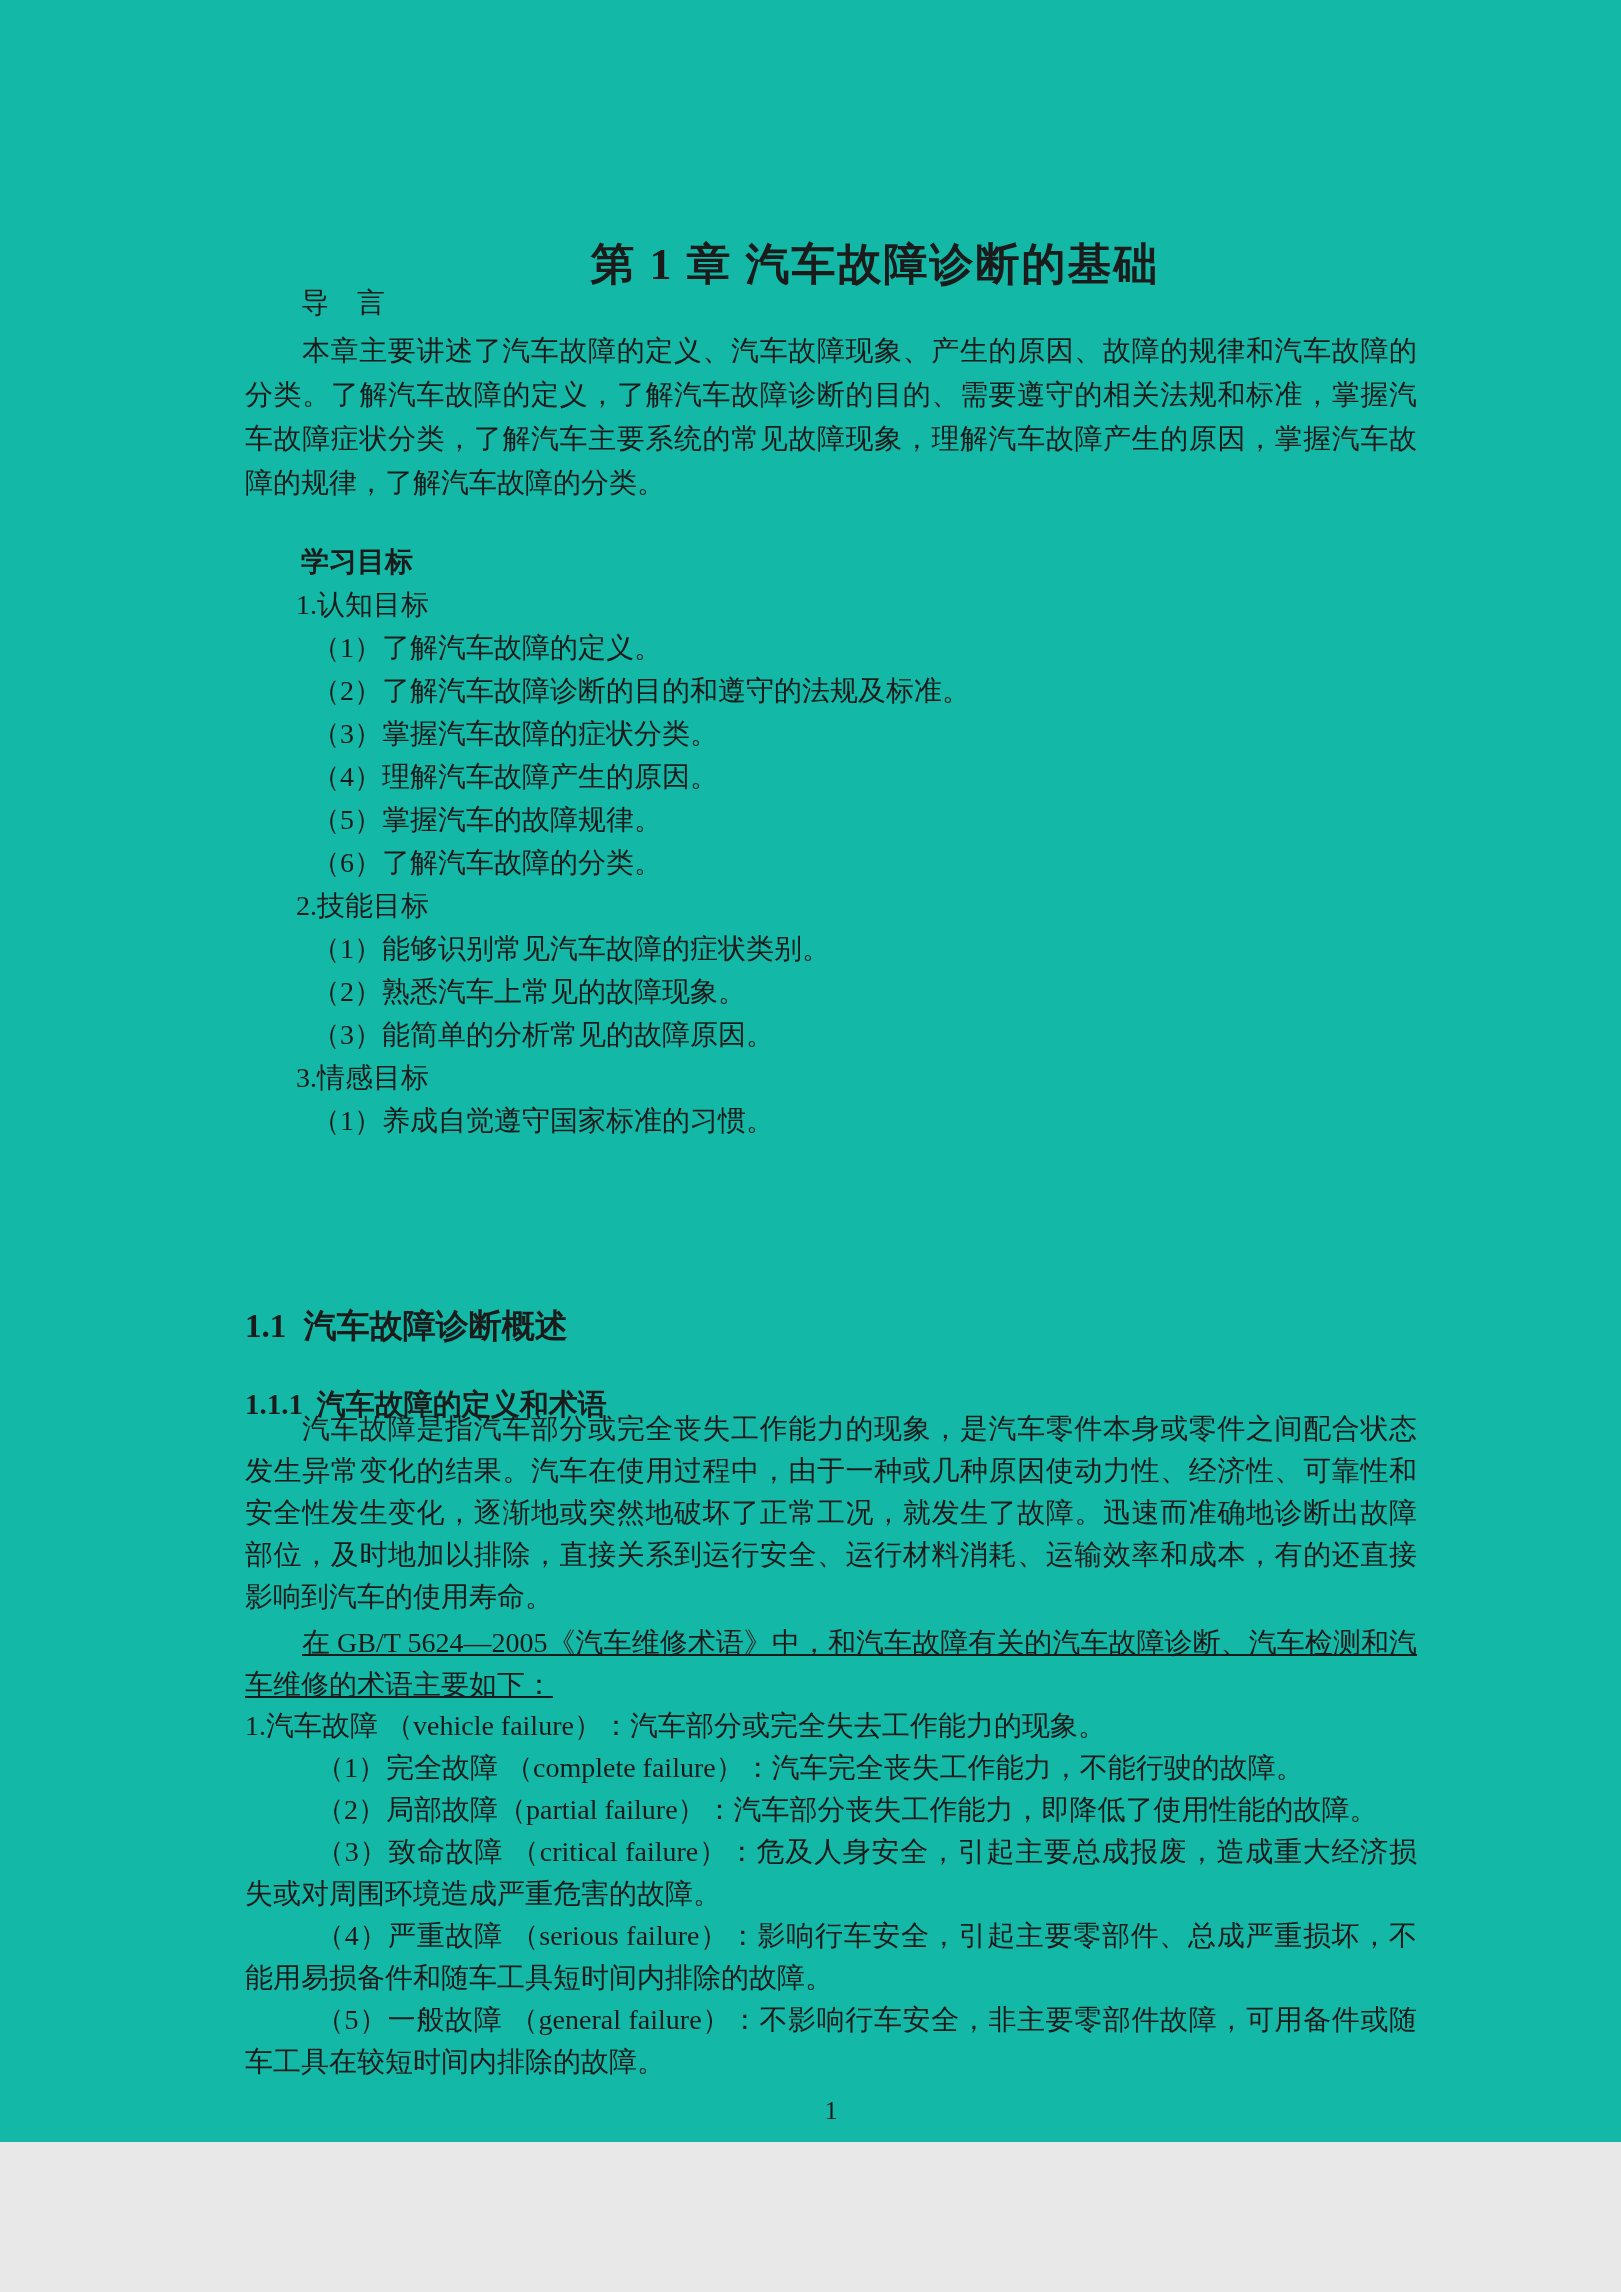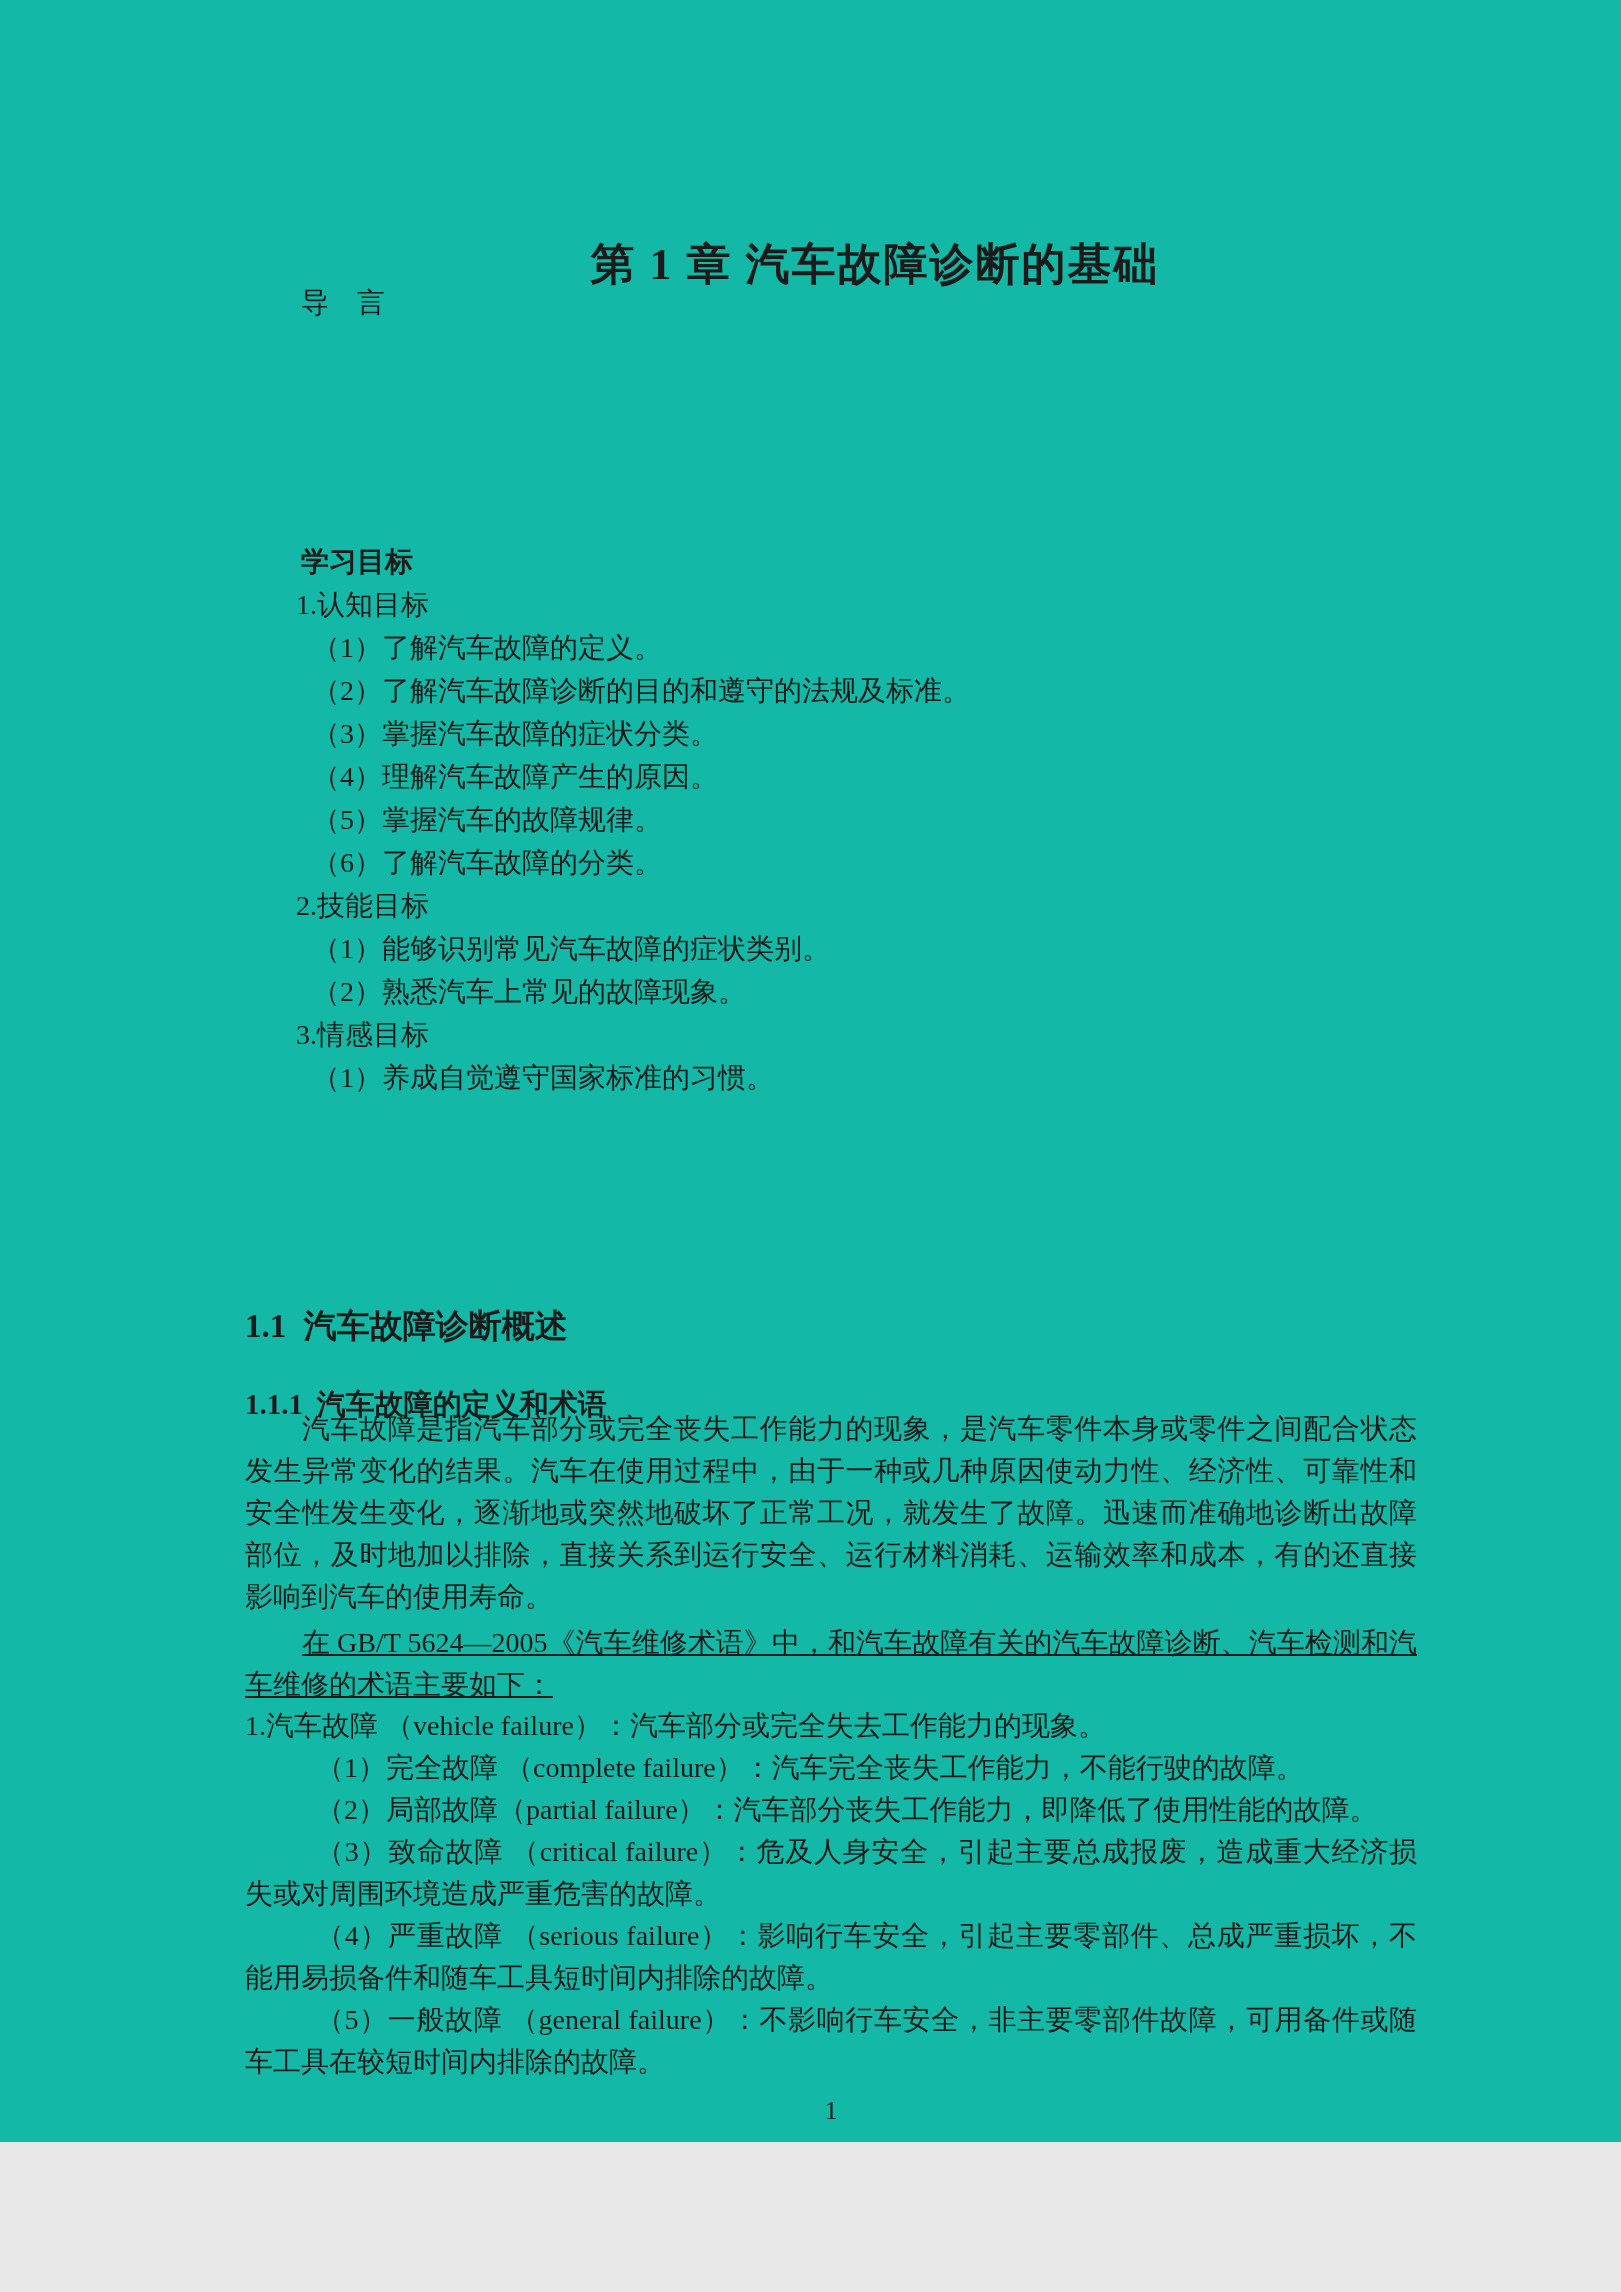--- a/index.html
+++ b/index.html
@@ -126,35 +126,37 @@
 </style>
 </head>
 <body>
 
 <div class="page">
   <div class="content">
 
     <h1 class="chapter-title">第 1 章 汽车故障诊断的基础</h1>
 
     <p class="fw-heading">导　言</p>
+    <p class="fw-body">本章主要讲述了汽车故障的定义、汽车故障现象、产生的原因、故障的规律和汽车故障的分类。了解汽车故障的定义，了解汽车故障诊断的目的、需要遵守的相关法规和标准，掌握汽车故障症状分类，了解汽车主要系统的常见故障现象，理解汽车故障产生的原因，掌握汽车故障的规律，了解汽车故障的分类。</p>
 
     <div class="objectives">
       <p class="obj-heading">学习目标</p>
 
       <p class="obj-group">1.认知目标</p>
       <p class="obj-item">（1）了解汽车故障的定义。</p>
       <p class="obj-item">（2）了解汽车故障诊断的目的和遵守的法规及标准。</p>
       <p class="obj-item">（3）掌握汽车故障的症状分类。</p>
       <p class="obj-item">（4）理解汽车故障产生的原因。</p>
       <p class="obj-item">（5）掌握汽车的故障规律。</p>
       <p class="obj-item">（6）了解汽车故障的分类。</p>
 
       <p class="obj-group">2.技能目标</p>
       <p class="obj-item">（1）能够识别常见汽车故障的症状类别。</p>
       <p class="obj-item">（2）熟悉汽车上常见的故障现象。</p>
+      <p class="obj-item">（3）能简单的分析常见的故障原因。</p>
 
       <p class="obj-group">3.情感目标</p>
       <p class="obj-item">（1）养成自觉遵守国家标准的习惯。</p>
     </div>
 
     <h2 class="sec-heading"><span class="sec-num">1.1</span><span>汽车故障诊断概述</span></h2>
 
     <h3 class="subsec-heading"><span class="sec-num">1.1.1</span><span>汽车故障的定义和术语</span></h3>
 
     <p class="para-1">汽车故障是指汽车部分或完全丧失工作能力的现象，是汽车零件本身或零件之间配合状态发生异常变化的结果。汽车在使用过程中，由于一种或几种原因使动力性、经济性、可靠性和安全性发生变化，逐渐地或突然地破坏了正常工况，就发生了故障。迅速而准确地诊断出故障部位，及时地加以排除，直接关系到运行安全、运行材料消耗、运输效率和成本，有的还直接影响到汽车的使用寿命。</p>

